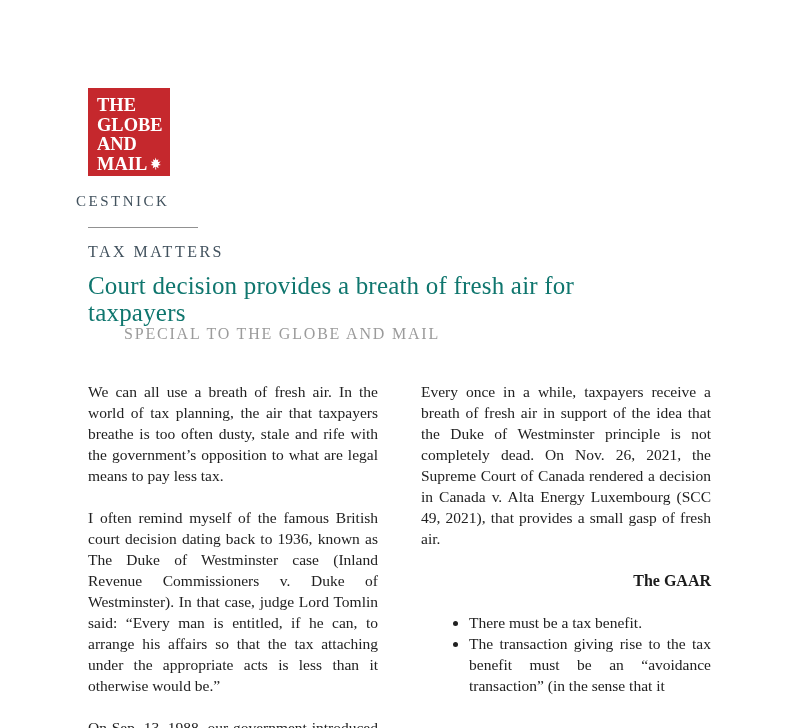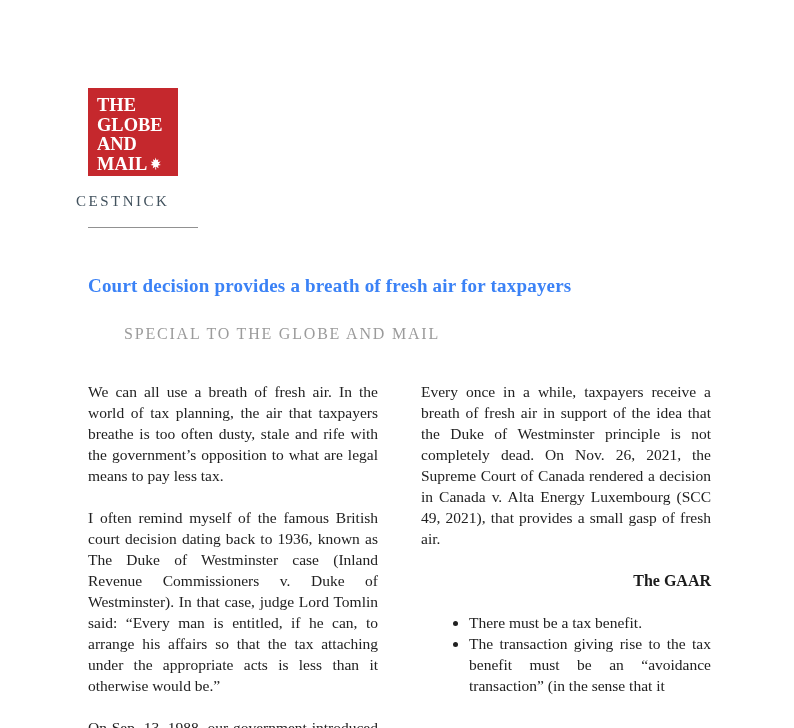--- a/index.html
+++ b/index.html
@@ -11,21 +11,21 @@
     background: #ffffff;
     overflow: hidden;
     font-family: "Liberation Serif", serif;
     color: #1f1f1f;
   }
   
   .logo {
     position: absolute;
     left: 88px;
     top: 88px;
-    width: 90px;
+    width: 82px;
     height: 88px;
     background: #c5282d;
     padding: 7px 0 0 9px;
     overflow: hidden;
   }
   .logo-inner {
     transform: scaleX(0.97);
     transform-origin: left top;
   }
   .logo-line {
@@ -66,24 +66,24 @@
     font-size: 16px;
     letter-spacing: 2.5px;
     color: #42525e;
   }
   
   .headline {
     position: absolute;
     left: 88px;
     top: 272px;
     width: 575px;
-    font-size: 19px;
-    font-weight: bold;
+    font-size: 25px;
+    font-weight: normal;
     line-height: 27px;
-    color: #3b82f6;
+    color: #0f766e;
     letter-spacing: 0.2px;
   }
   .meta {
     position: absolute;
     left: 88px;
     top: 327px;
   }
   .meta-kicker {
     font-size: 16px;
     letter-spacing: 1.8px;
@@ -144,20 +144,21 @@
               <path fill="#ffffff" d="M12 1 L13.6 6.2 L17.2 4.2 L16.2 9 L21.5 8.4 L17.6 12.6 L22 14.8 L16.4 15.8 L17.6 20.6 L12.7 17.9 L13 23 L11 23 L11.3 17.9 L6.4 20.6 L7.6 15.8 L2 14.8 L6.4 12.6 L2.5 8.4 L7.8 9 L6.8 4.2 L10.4 6.2 Z"></path>
             </svg></span>
       </div>
     </div>
   </div>
 
   <div class="cestnick">CESTNICK</div>
 
   <div class="divider"></div>
 
+  <div class="section-label">TAX MATTERS</div>
 
   <h1 class="headline">Court decision provides a breath of fresh air for taxpayers</h1>
 
   <div class="meta">
     <div class="meta-kicker">SPECIAL TO THE GLOBE AND MAIL</div>
   </div>
 
   <div class="body-columns">
 
     <div class="col">

